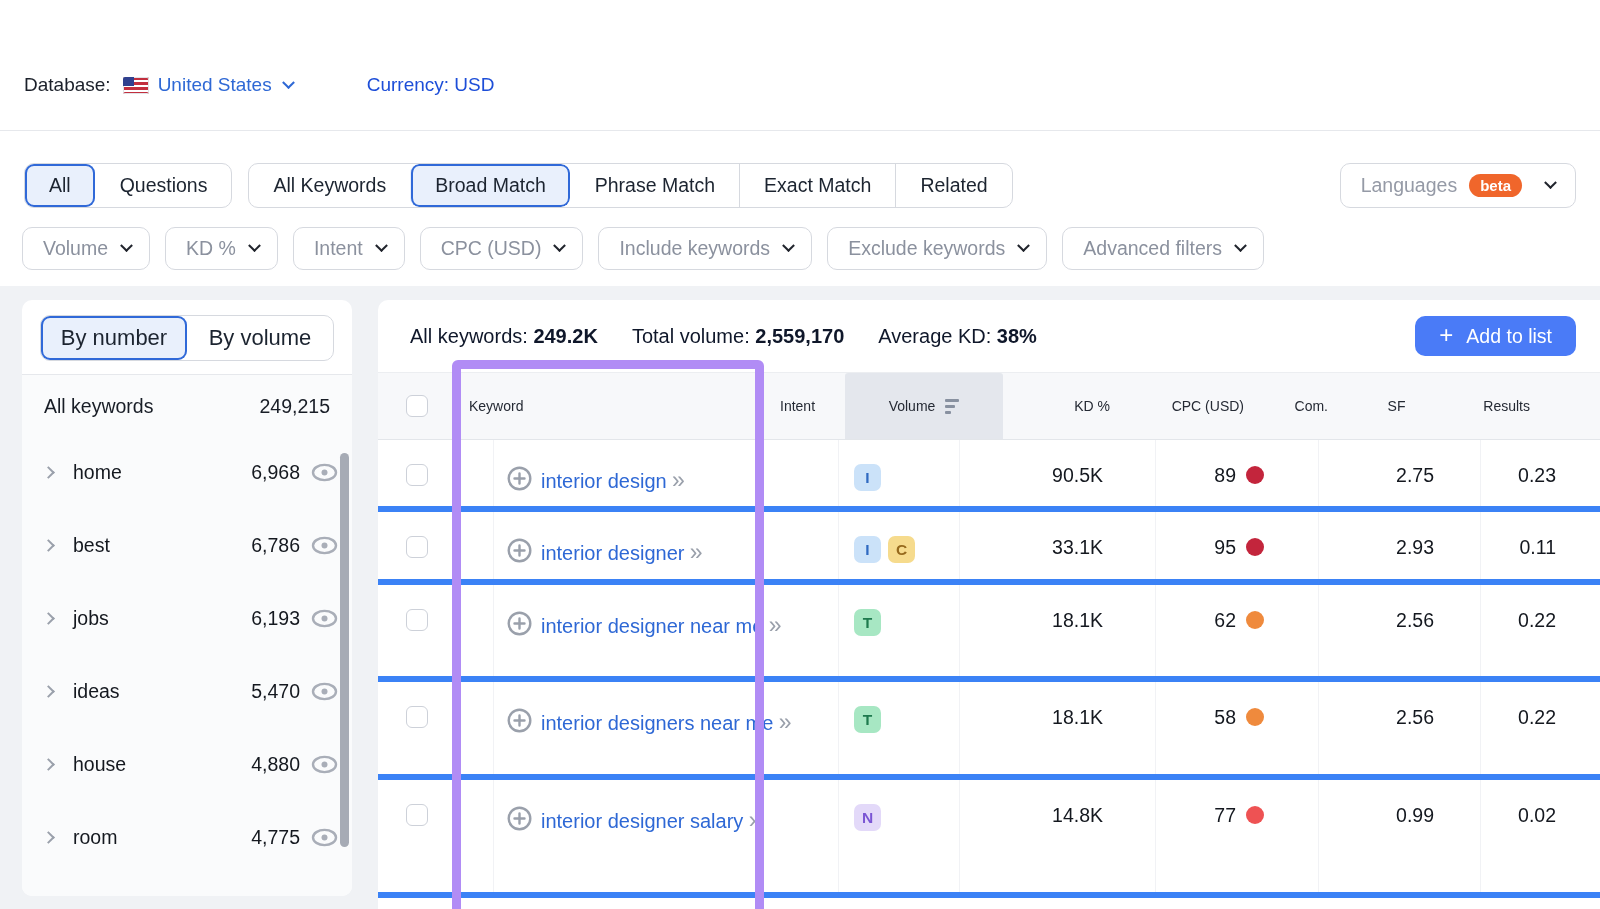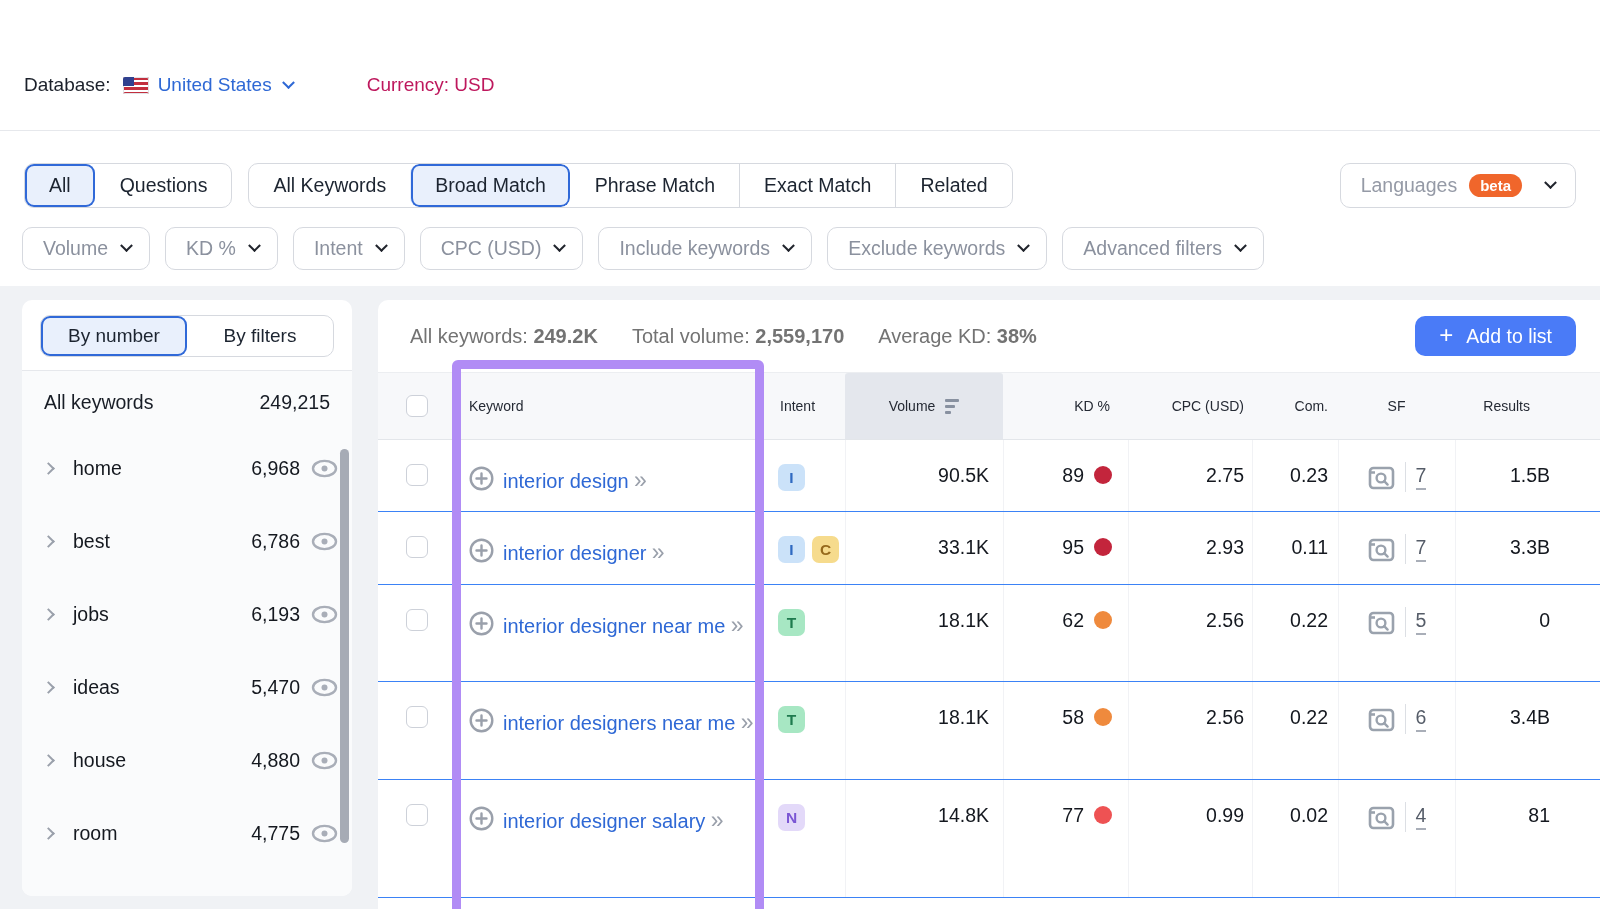--- a/index.html
+++ b/index.html
@@ -13,21 +13,21 @@
   .title-query { color:#7d828d; margin-left:8px; }
   .db-row { position:absolute; left:24px; top:74px; display:flex; align-items:center; font-size:19px; }
   .db-label { color:#1b202a; }
   .flag { width:26px; height:17px; margin:0 9px 0 12px; position:relative; border-radius:2px; overflow:hidden;
     background:repeating-linear-gradient(#c22f3e 0 2.5px,#fff 2.5px 5px); box-shadow:0 0 0 1px #e2e4e8 inset;}
   .flag::after { content:""; position:absolute; left:0; top:0; width:11px; height:9px; background:#30418f; }
   .db-value { color:#2e68d5; }
   .chev { display:inline-block; width:9px; height:9px; border-right:2.4px solid #20242c;
     border-bottom:2.4px solid #20242c; transform:rotate(45deg) translate(-2px,-2px); margin-left:12px; }
   .chev.blue-chev { border-color:#2e68d5; }
-  .currency { margin-left:74px; color:#be185d; }
+  .currency { margin-left:74px; color:#1d4ed8; }
   .header-divider { position:absolute; left:0; top:130px; width:1600px; height:1px; background:#e6e8ec; }
 
   
   .tabs-row { position:absolute; left:24px; top:163px; right:24px; height:45px; display:flex; align-items:stretch; }
   .tab-group { display:flex; border:1.5px solid #d6d9df; border-radius:10px; background:#fff; overflow:visible; }
   .tab { display:flex; align-items:center; padding:0 24px; font-size:19.5px; color:#1c2430; cursor:pointer;
     border-left:1px solid #d6d9df; position:relative; white-space:nowrap; }
   .tab:first-child { border-left:none; }
   .tab.selected { background:#e9f0fc; box-shadow:0 0 0 2px #3069d8 inset; border-radius:9px; border-left-color:transparent; }
   .tab.selected + .tab { border-left-color:transparent; }
@@ -44,38 +44,38 @@
   .filter-pill .chev { margin-left:0; }
 
   
   .content-bg { position:absolute; left:0; top:286px; width:1600px; height:623px; background:#f0f2f5; }
 
   
   .sidebar-card { position:absolute; left:22px; top:300px; width:330px; height:596px; background:#fff;
     border-radius:10px; overflow:hidden; }
   .sb-toggle-wrap { padding:15px 18px 13px 18px; }
   .sb-toggle { display:flex; border:1.5px solid #d6d9df; border-radius:10px; overflow:visible; }
-  .sb-toggle-item { flex:1; text-align:center; padding:9px 0; font-size:19px; color:#1c2430; cursor:pointer; }
+  .sb-toggle-item { flex:1; text-align:center; padding:9px 0; font-size:22px; color:#1c2430; cursor:pointer; }
   .sb-toggle-item.selected { background:#e9f0fc; box-shadow:0 0 0 2px #3069d8 inset; border-radius:9px; }
   .sb-divider { height:1px; background:#e6e8ec; }
   .sb-list { background:#fafbfc; height:100%; position:relative; }
   .sb-all-row { display:flex; justify-content:space-between; align-items:center; padding:20px 22px 18px 22px; font-size:19.5px; cursor:pointer;}
   .sb-item { display:flex; align-items:center; height:73px; padding:0 14px 0 22px; font-size:19.5px; cursor:pointer; }
   .sb-chev { display:inline-block; width:9px; height:9px; border-right:2.6px solid #9aa0ab; border-bottom:2.6px solid #9aa0ab;
     transform:rotate(-45deg); margin-right:20px; flex:none; }
   .sb-item-label { color:#14181f; }
   .sb-item-value { margin-left:auto; color:#14181f; }
   .eye-icon { margin-left:11px; flex:none; display:flex; }
   .sb-scrollbar { position:absolute; right:3px; top:78px; width:9px; height:394px; background:#a6abb5; border-radius:5px; }
 
   
   .table-card { position:absolute; left:378px; top:300px; width:1222px; height:609px; background:#fff;
     border-top-left-radius:10px; overflow:hidden; }
   .stats-row { display:flex; align-items:center; height:72px; padding:0 24px 0 32px; font-size:20px; }
-  .stat { margin-right:34px; color:#737373; white-space:nowrap; }
+  .stat { margin-right:34px; color:#0f172a; white-space:nowrap; }
   .stat b { font-weight:700; }
   .add-btn { margin-left:auto; display:flex; align-items:center; gap:13px; background:#4a7bf7; color:#fff;
     border:none; border-radius:10px; height:40px; padding:0 24px; font-size:19.5px; font-family:inherit; cursor:pointer; }
   .plus-glyph { font-size:24px; font-weight:400; line-height:1; margin-top:-2px; }
 
   .grid { display:grid; grid-template-columns:77px 307px 83px 158px 125px 124px 86px 117px 1fr; }
   .thead { background:#f7f8fa; border-top:1px solid #eceef1; border-bottom:1px solid #e3e6ea; height:68px; }
   .th { display:flex; align-items:center; font-size:14px; color:#252a34; }
   .th.right, .cell.right { justify-content:flex-end; text-align:right; }
   .th-check { justify-content:center; }
@@ -84,21 +84,21 @@
   .th-volume { background:#e4e7ed; justify-content:center; gap:10px; border-radius:3px 3px 0 0; }
   .th-kd { padding-right:18px; }
   .th-cpc { padding-right:8px; }
   .th-com { padding-right:10px; }
   .th-sf { justify-content:center; }
   .th-results { padding-right:70px; }
   .sort-icon { display:inline-flex; flex-direction:column; gap:3px; }
   .sort-icon i { display:block; height:3px; background:#8891a0; border-radius:1px; }
   .sort-icon i:nth-child(1){ width:14px; } .sort-icon i:nth-child(2){ width:10px; } .sort-icon i:nth-child(3){ width:6px; }
 
-  .trow { border-bottom:1px solid #3b82f6; }
+  .trow { border-bottom:6px solid #3b82f6;gap:38px; }
   .trow .cell { display:flex; align-items:flex-start; padding-top:24px; font-size:19.5px; color:#14181f;
     border-left:1px solid #f1f2f5; min-height:100%; }
   .trow .cell:first-child { border-left:none; }
   .r1 { height:72px; } .r2 { height:73px; } .r3 { height:97px; } .r4 { height:98px; } .r5 { height:118px; }
   .c-check { justify-content:center; }
   .checkbox { width:22px; height:22px; border:1.5px solid #cdd1d9; border-radius:6px; background:#fff; display:inline-block; cursor:pointer; }
   .c-kw { padding-left:13px; gap:9px; }
   .kw-text { width:250px; line-height:1.45; }
   .kw-link { color:#2e68d5; font-size:20px; text-decoration:none; cursor:pointer; }
   .dchev { color:#9aa0ab; font-size:23px; letter-spacing:-2px; cursor:pointer; }
@@ -202,21 +202,21 @@
 </div>
 
 <div class="content-bg"></div>
 
 <div class="sidebar-card">
   <div class="sb-toggle-wrap">
     <div class="sb-toggle">
 
         <div class="sb-toggle-item selected">By number</div>
 
-        <div class="sb-toggle-item">By filters</div>
+        <div class="sb-toggle-item">By volume</div>
 
     </div>
   </div>
   <div class="sb-divider"></div>
   <div class="sb-list">
     <div class="sb-all-row">
       <span>All keywords</span>
       <span>249,215</span>
     </div>
 

